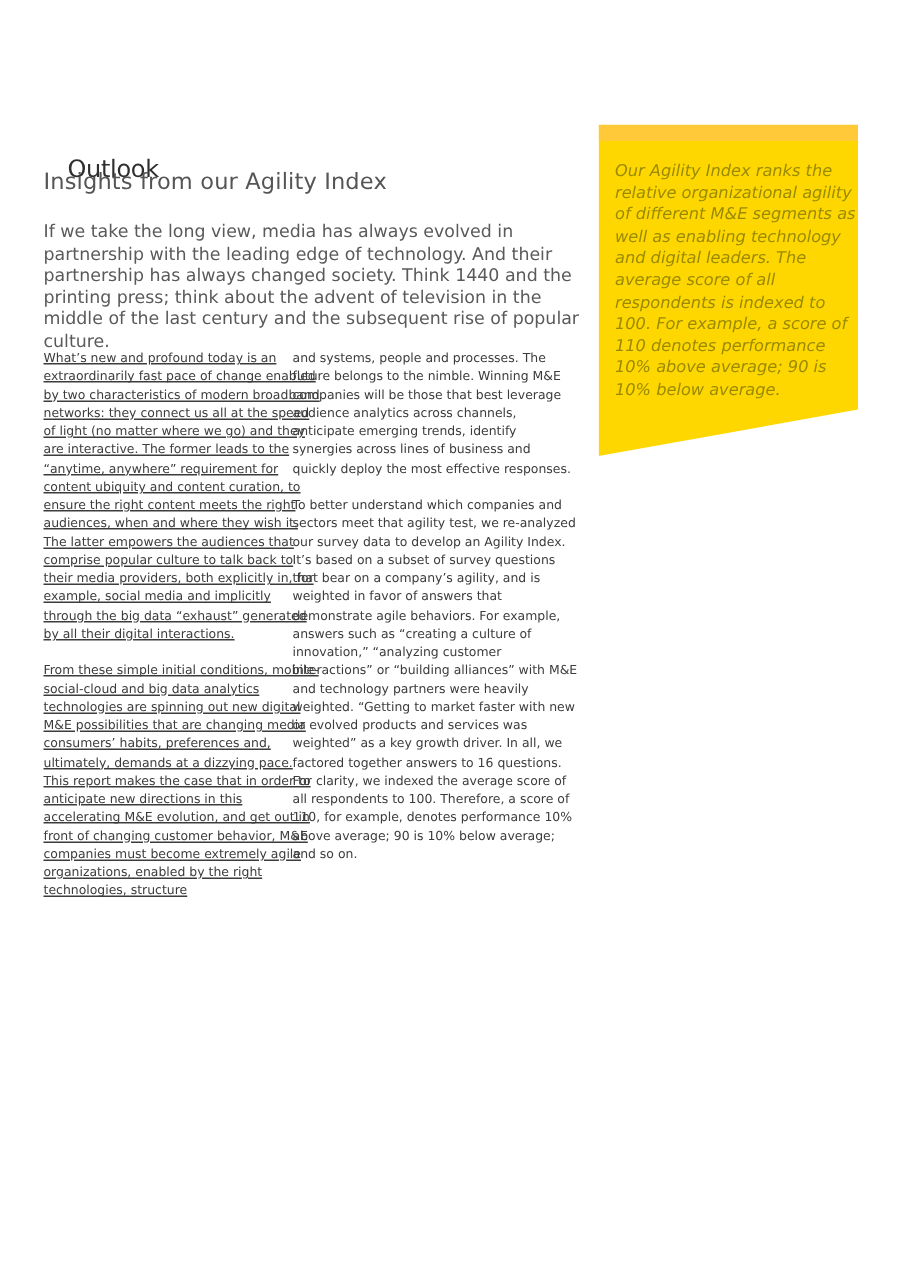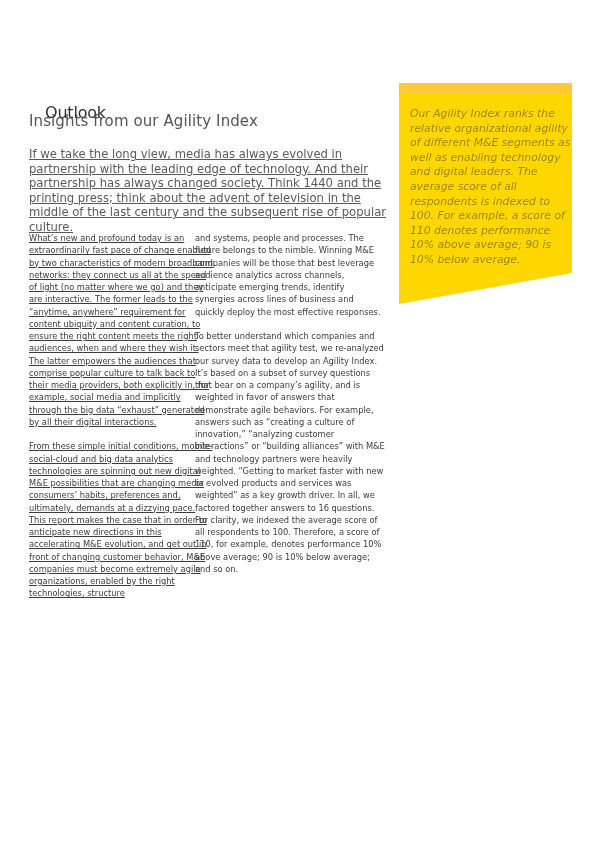--- a/index.html
+++ b/index.html
@@ -39,21 +39,20 @@
     }
     .intro {
       position: absolute;
       left: 29px;
       top: 147px;
       width: 360px;
       font-size: 11.6px;
       line-height: 14.6px;
       color: #5a5a5a;
       margin: 0;
-      text-decoration: underline;
     }
     .intro p { margin: 0; }
     .col {
       position: absolute;
       top: 232px;
       width: 185px;
       font-size: 8.3px;
       line-height: 12.25px;
       color: #3c3c3c;
     }

